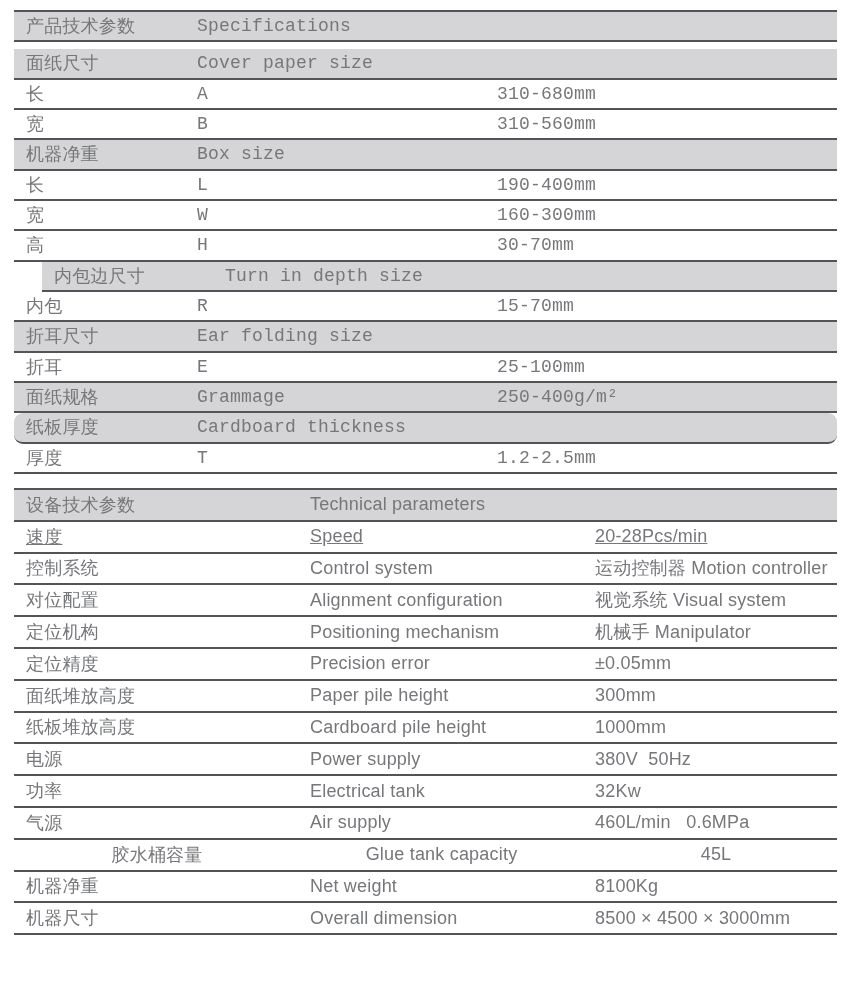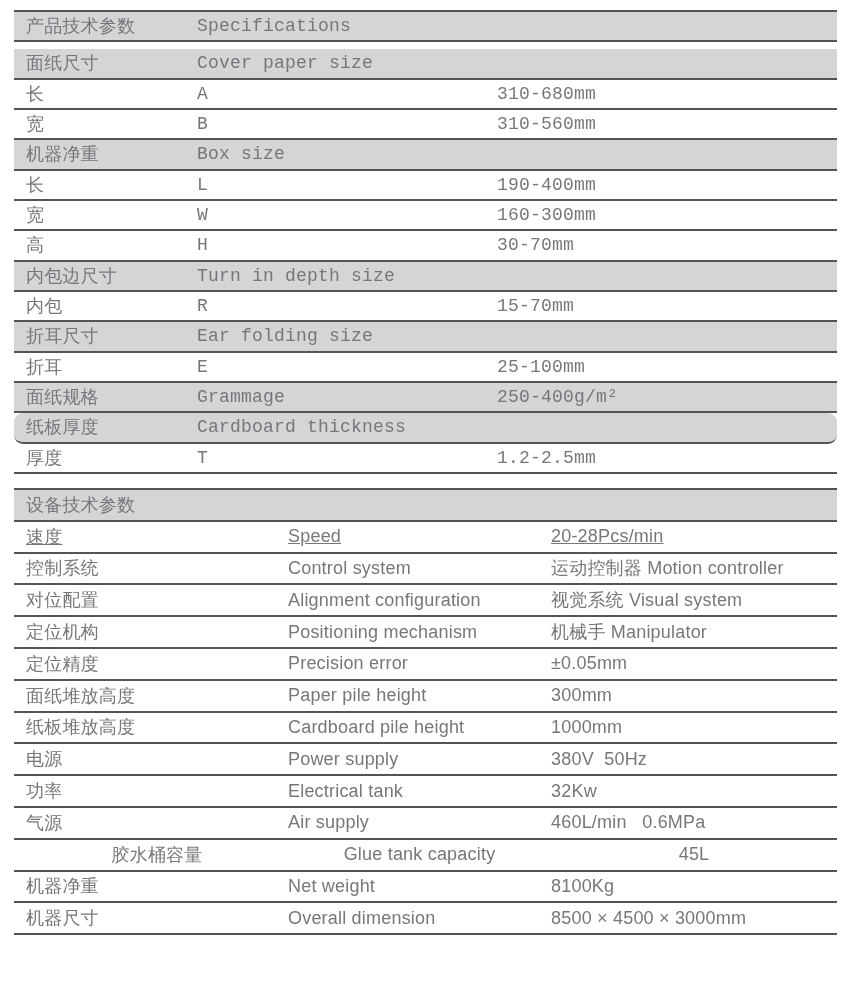--- a/index.html
+++ b/index.html
@@ -36,20 +36,21 @@
     border-bottom: 2px solid #535458;
     box-sizing: content-box;
   }
   #spec-table .row {
     grid-template-columns: 171px 300px auto;
     height: 28.33px;
   }
   #tech-table .row {
     grid-template-columns: 262px 263px auto;
     height: 29.8px;
+    gap: 22px;
   }
   .row.header {
     background: #d5d5d7;
   }
   .cell {
     white-space: pre;
     overflow: hidden;
     letter-spacing: 0.2px;
   }
 </style>
@@ -91,21 +92,21 @@
       <div class="row data" style="border-bottom-color: rgb(83, 84, 88);">
         <span class="cell c0">宽</span>
         <span class="cell c1">W</span>
         <span class="cell c2">160-300mm</span>
       </div>
       <div class="row data" style="border-bottom-color: rgb(83, 84, 88);">
         <span class="cell c0">高</span>
         <span class="cell c1">H</span>
         <span class="cell c2">30-70mm</span>
       </div>
-      <div class="row header" style="border-bottom-color: rgb(83, 84, 88); background: rgb(213, 213, 215);">
+      <div class="row header" style="border-bottom-color: rgb(83, 84, 88); background: rgb(213, 213, 215); margin-left: 28px;">
         <span class="cell c0">内包边尺寸</span>
         <span class="cell c1">Turn in depth size</span>
         <span class="cell c2"></span>
       </div>
       <div class="row data" style="border-bottom-color: rgb(83, 84, 88);">
         <span class="cell c0">内包</span>
         <span class="cell c1">R</span>
         <span class="cell c2">15-70mm</span>
       </div>
       <div class="row header" style="border-bottom-color: rgb(83, 84, 88); background: rgb(213, 213, 215);">
@@ -130,20 +131,21 @@
       </div>
       <div class="row data" style="border-bottom-color: rgb(83, 84, 88);">
         <span class="cell c0">厚度</span>
         <span class="cell c1">T</span>
         <span class="cell c2">1.2-2.5mm</span>
       </div>
     </div>
   <div class="tbl" id="tech-table" style="border-top-color: rgb(83, 84, 88);">
       <div class="row header" style="border-bottom-color: rgb(83, 84, 88); background: rgb(213, 213, 215);">
         <span class="cell c0">设备技术参数</span>
+        <span class="cell c1">Technical parameters</span>
         <span class="cell c2"></span>
       </div>
       <div class="row data" style="border-bottom-color: rgb(83, 84, 88); text-decoration: underline;">
         <span class="cell c0">速度</span>
         <span class="cell c1">Speed</span>
         <span class="cell c2">20-28Pcs/min</span>
       </div>
       <div class="row data" style="border-bottom-color: rgb(83, 84, 88);">
         <span class="cell c0">控制系统</span>
         <span class="cell c1">Control system</span>

